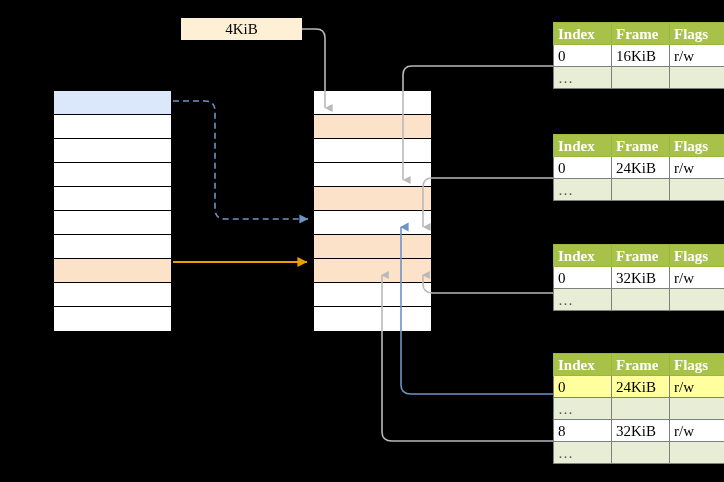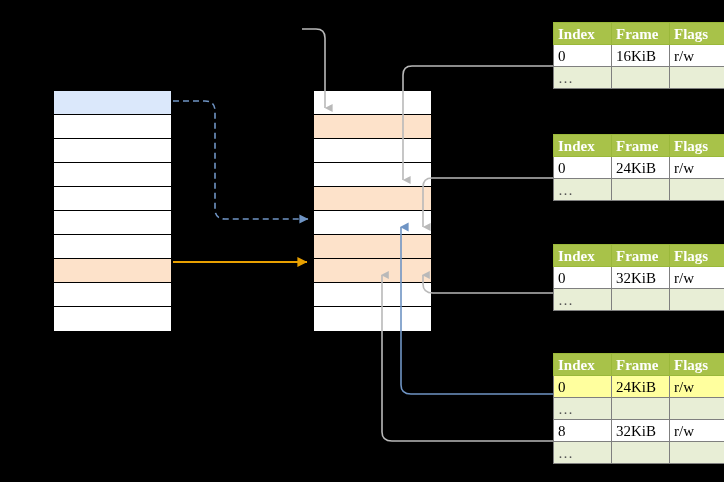--- a/index.html
+++ b/index.html
@@ -29,20 +29,21 @@
   .ptable td{color:#000;text-align:left;}
   .ptable tr.alt td{background:#e8eed6;color:#555;}
   .ptable td.hl{background:#ffff9e;}
   .col-i{width:58px;} .col-f{width:58px;margin-top:48px;} .col-g{width:55px;margin-top:8px;}
 </style>
 </head>
 <body>
 
 <div id="stage">
 
+  <div class="sizelabel" style="left:181px;top:18px;width:121px;height:22px;">4KiB</div>
 
   <div class="stack" id="leftStack" style="left:52px;top:89px;width:121px;height:242px;">
       <div class="cell blue"></div>
       <div class="cell"></div>
       <div class="cell"></div>
       <div class="cell"></div>
       <div class="cell"></div>
       <div class="cell"></div>
       <div class="cell"></div>
       <div class="cell peach"></div>

